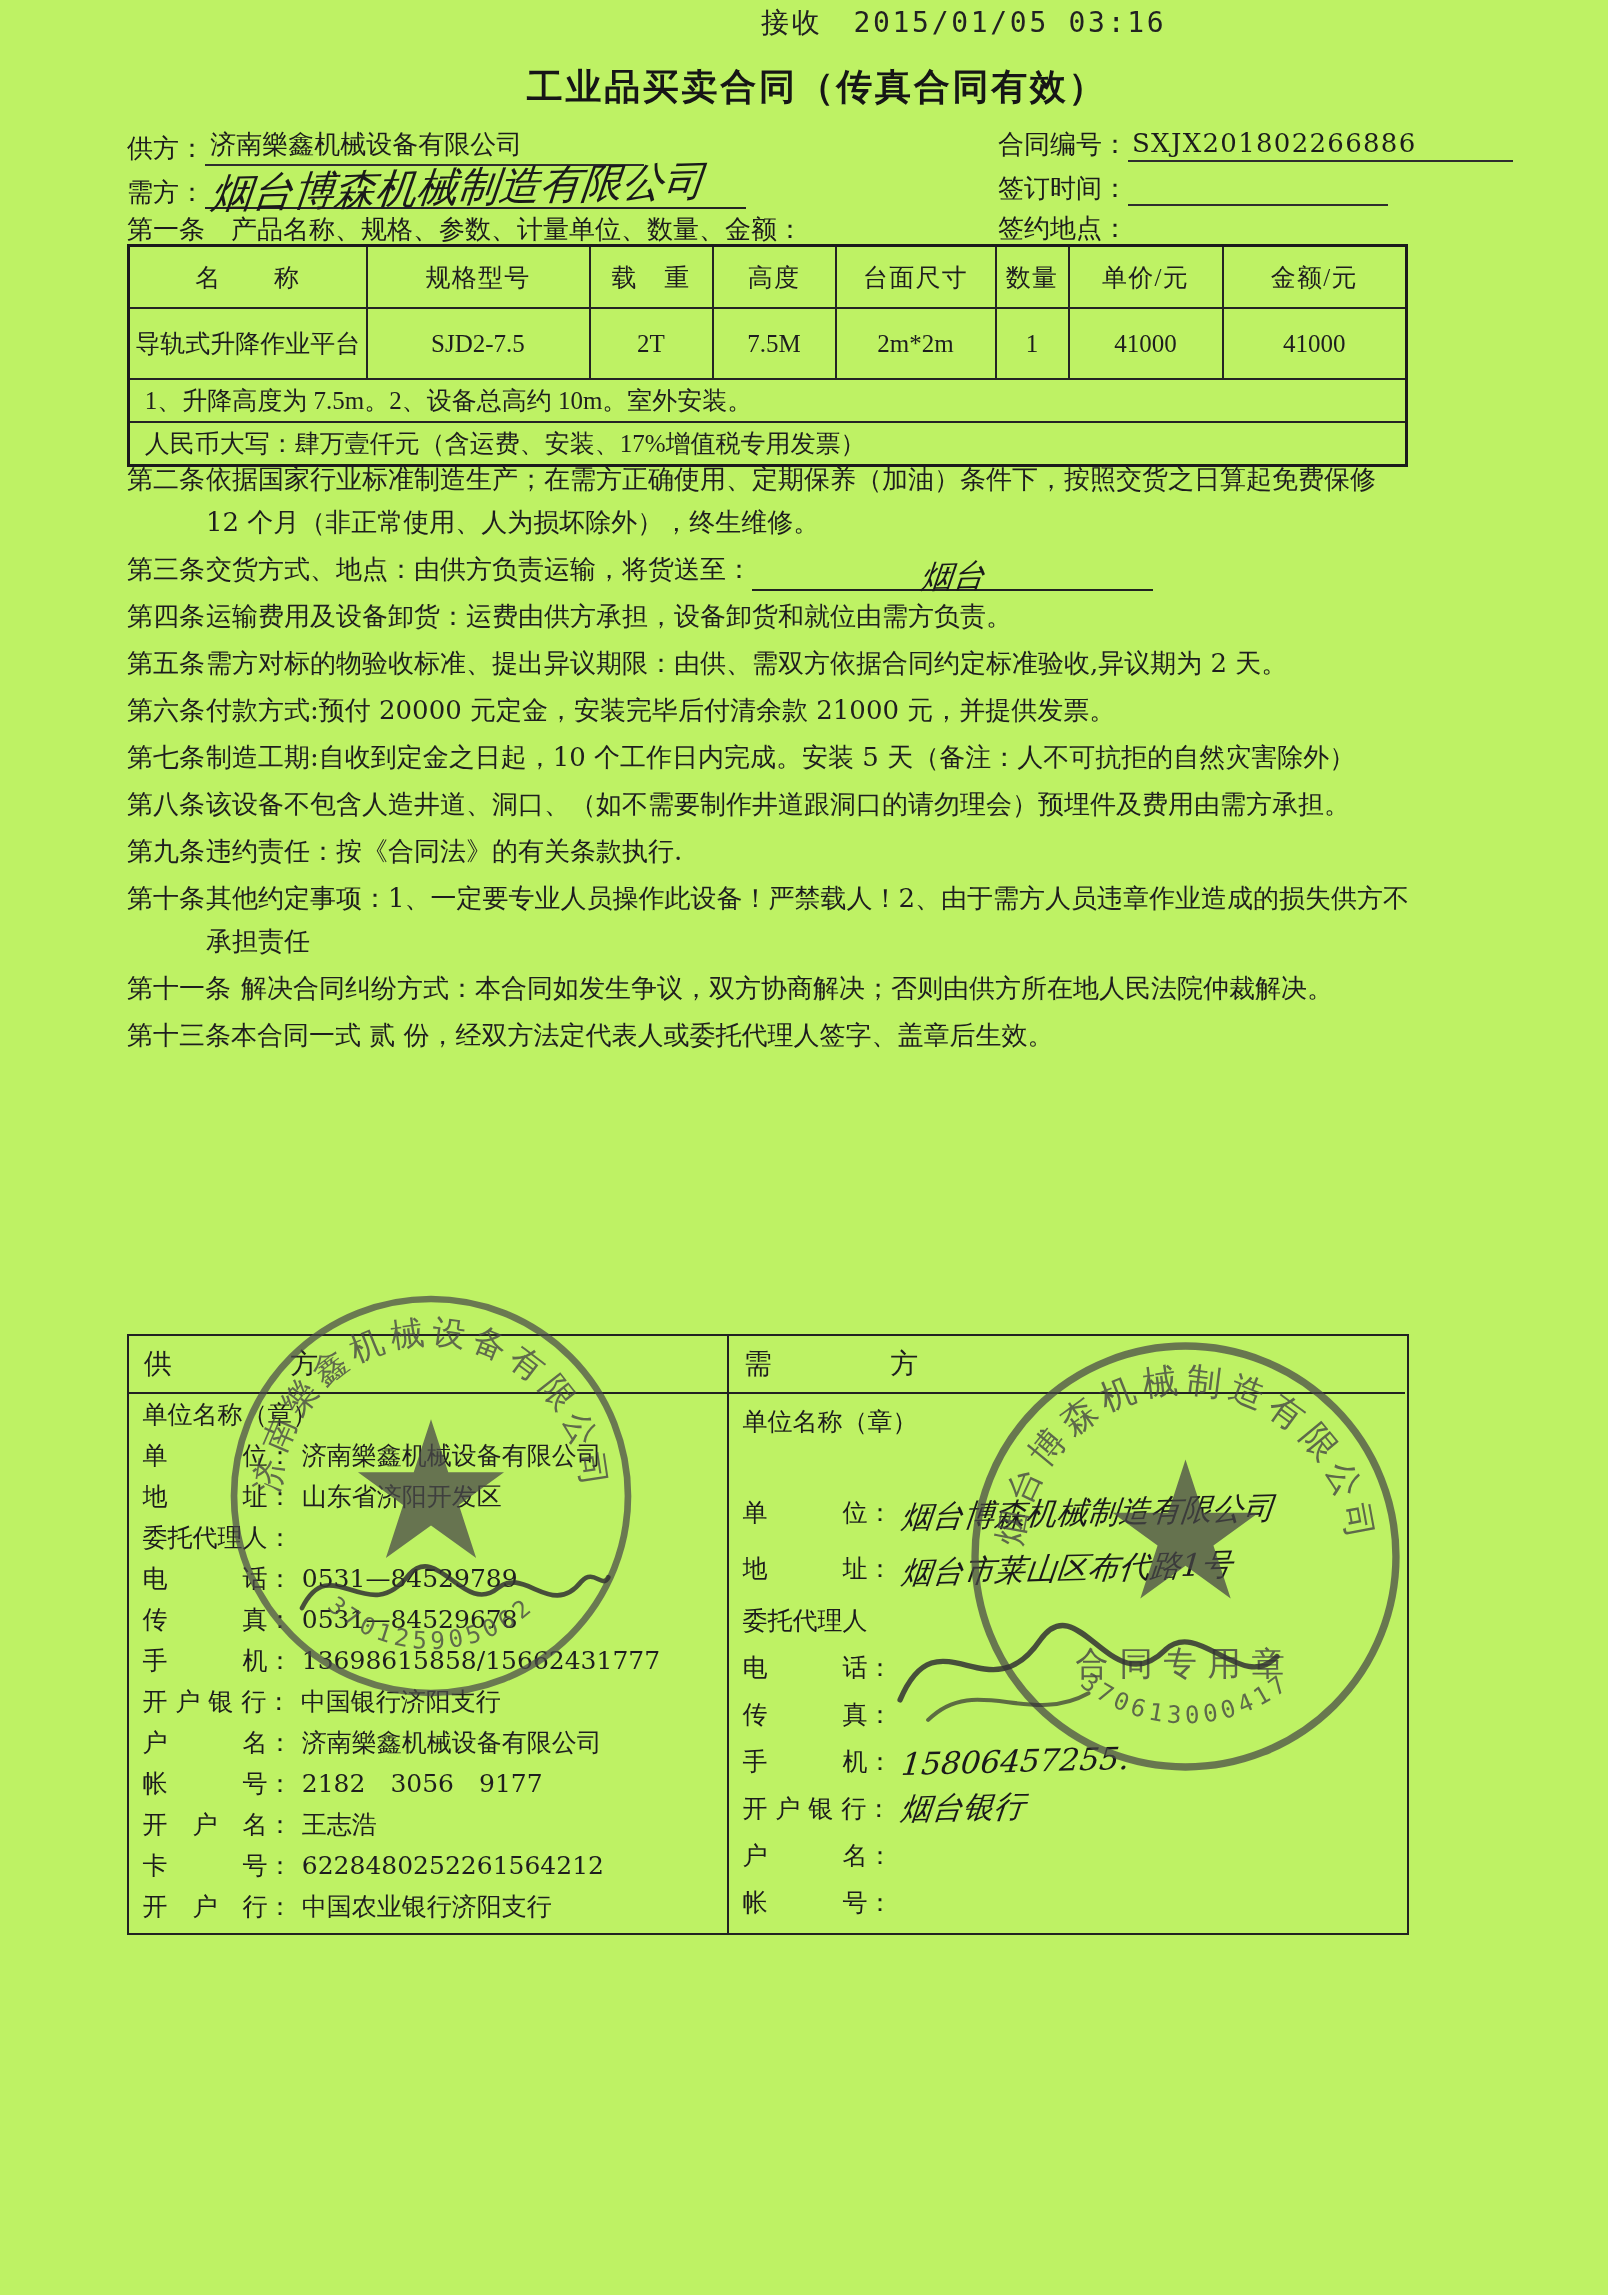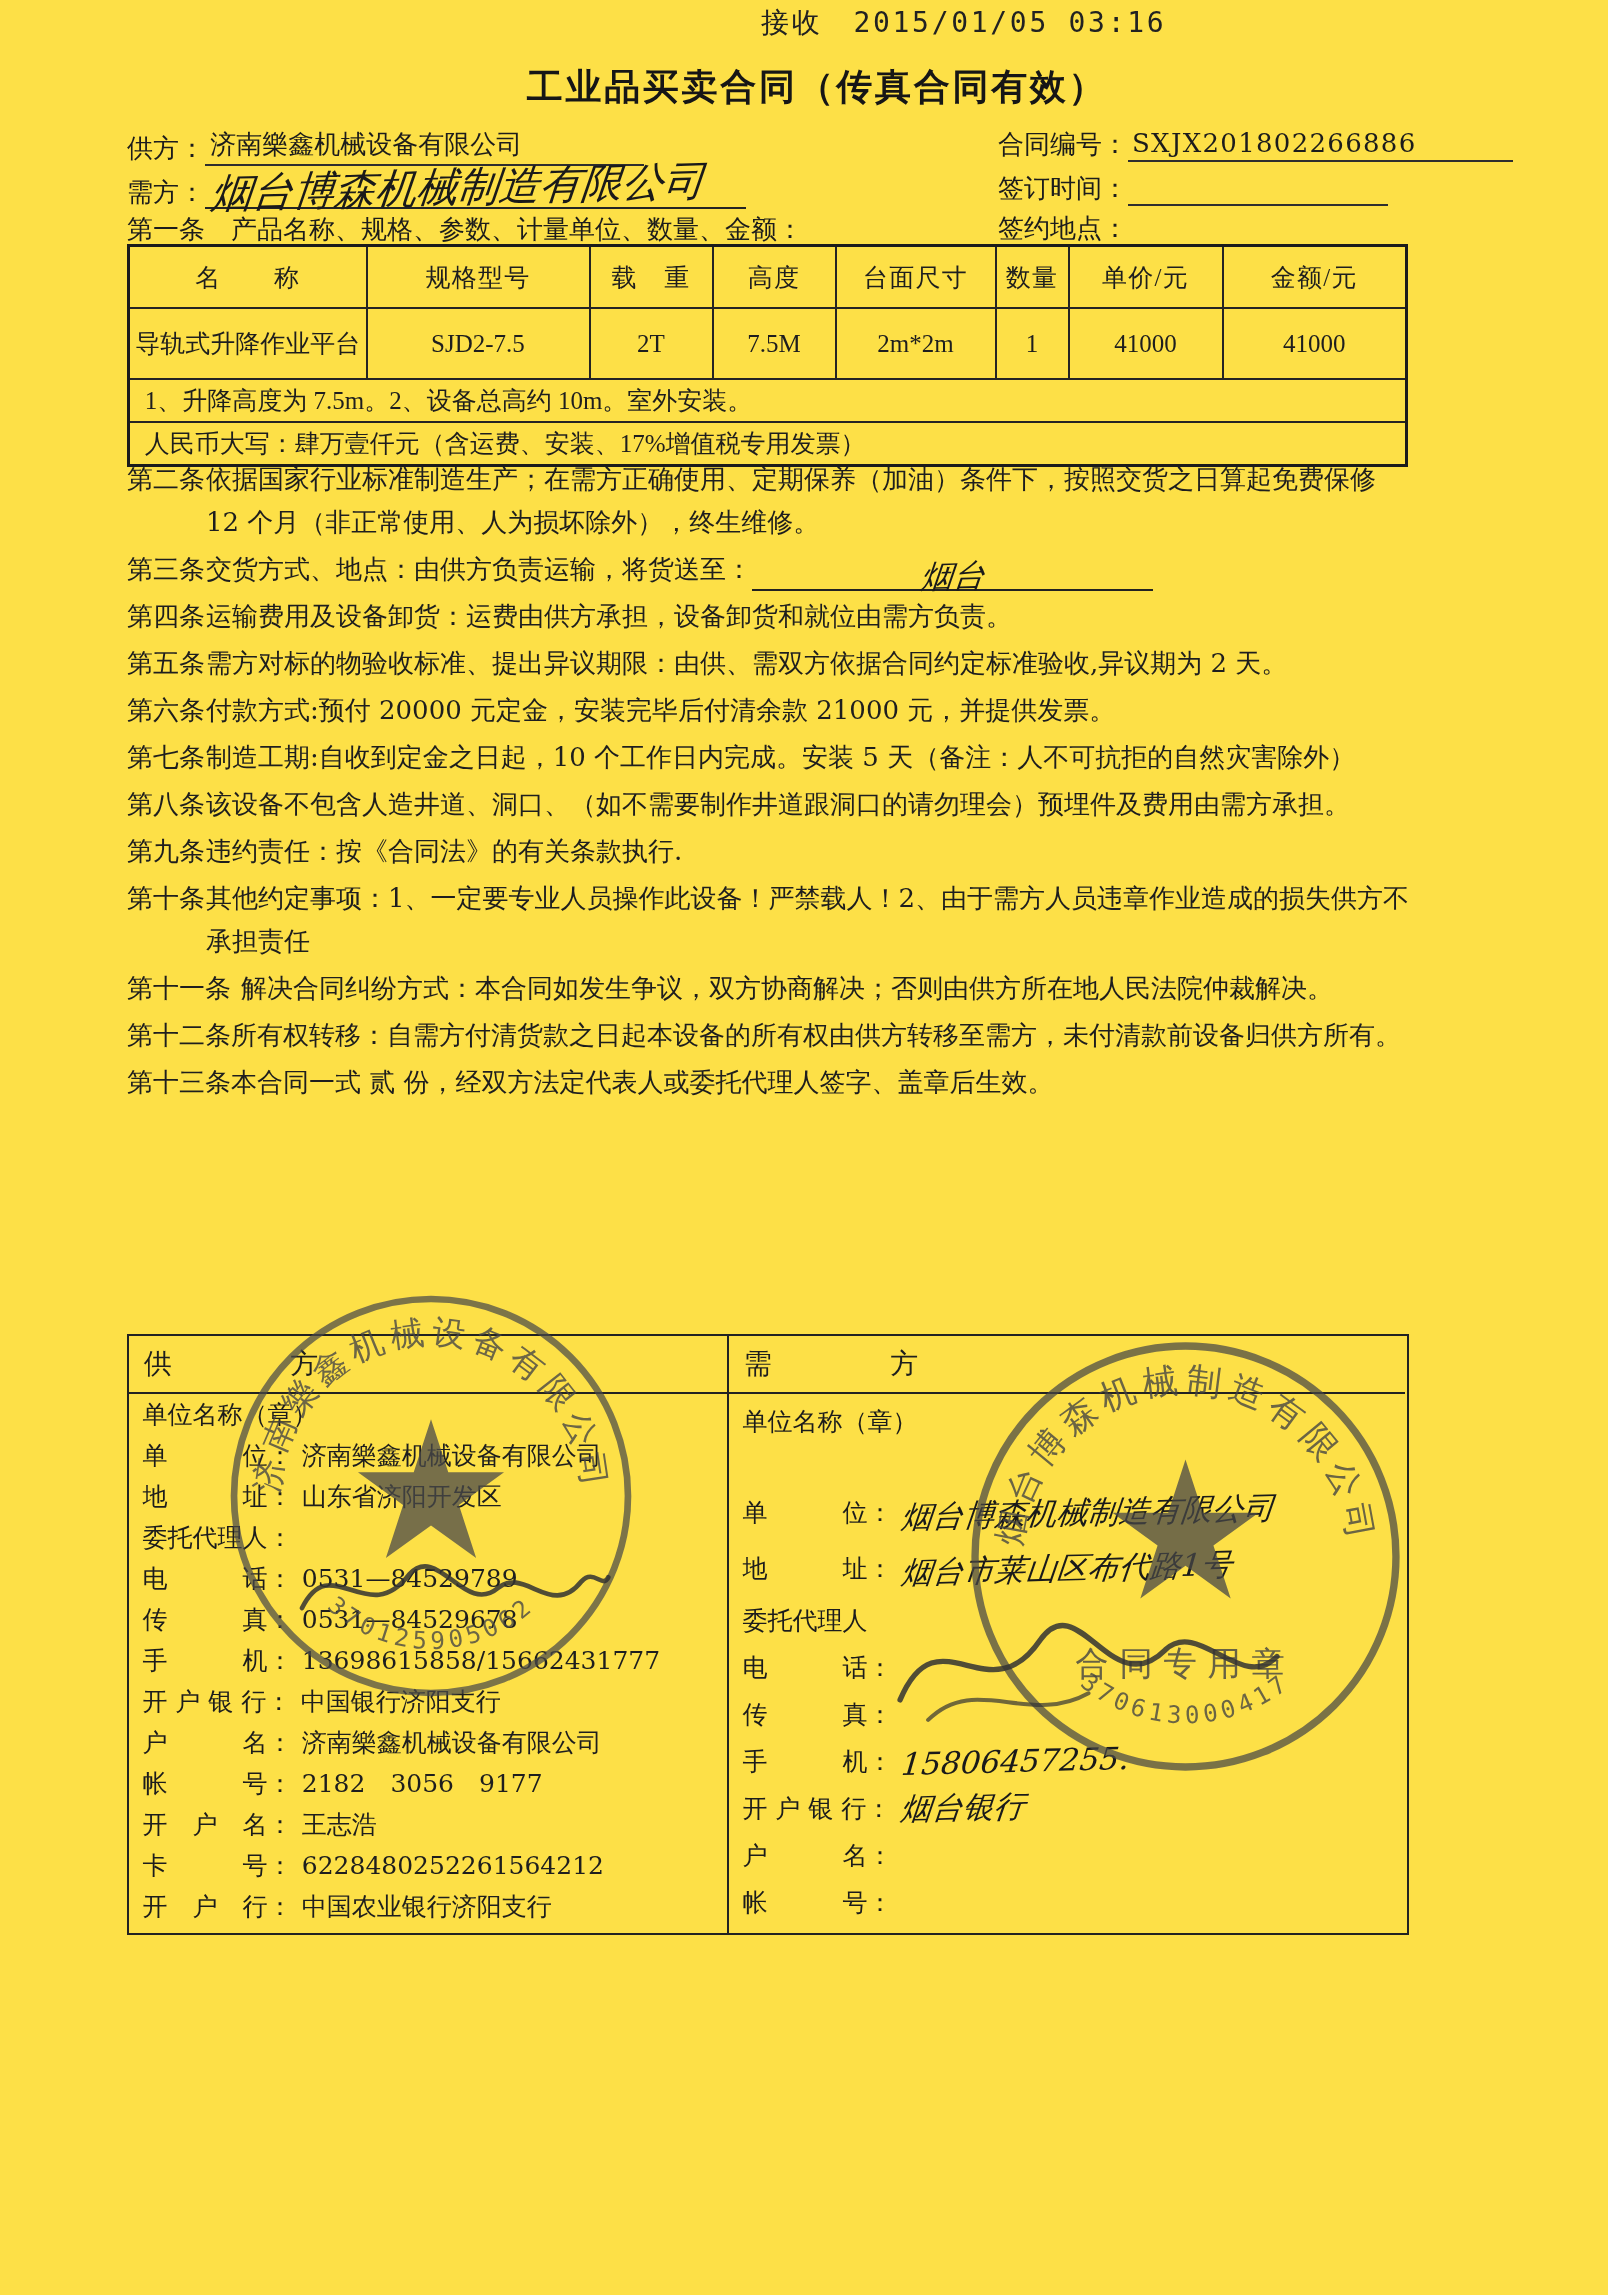--- a/index.html
+++ b/index.html
@@ -1,17 +1,17 @@
 <!DOCTYPE html>
 <html style="font-size:10.7px"><head>
 <meta charset="utf-8">
 <style>
   html,body{margin:0;padding:0;background:#e8e8e8;}
   .page{
-    position:relative;width:1609px;height:2295px;background:#fde047;
+    position:relative;width:1609px;height:2295px;background:#bef264;
     font-family:"DejaVu Serif","Liberation Serif",serif;color:#1e1e1e;overflow:hidden;
   }
   .abs{position:absolute;}
   .fax-header{
     left:761px;top:4px;font-family:"DejaVu Sans Mono","Liberation Mono",monospace;
     font-size:28px;letter-spacing:2.7px;color:#222;white-space:nowrap;
   }
   .fax-header .gap{display:inline-block;width:31px;}
   .doc-title{
     left:216px;top:63px;width:1202px;text-align:center;
@@ -176,23 +176,20 @@
       <span class="c-text">违约责任：按《合同法》的有关条款执行.</span>
     </div>
     <div class="clause hang">
       <span class="c-no">第十条</span>
       <span class="c-text">其他约定事项：1、一定要专业人员操作此设备！严禁载人！2、由于需方人员违章作业造成的损失供方不承担责任</span>
     </div>
     <p class="clause flow">
       <span class="f-no">第十一条</span><span>解决合同纠纷方式：本合同如发生争议，双方协商解决；否则由供方所在地人民法院仲裁解决。</span>
     </p>
     <p class="clause flow">
-      <span>第十二条所有权转移：</span><span>自需方付清货款之日起本设备的所有权由供方转移至需方，未付清款前设备归供方所有。</span>
-    </p>
-    <p class="clause flow">
       <span>第十三条</span><span>本合同一式 贰 份，经双方法定代表人或委托代理人签字、盖章后生效。</span>
     </p>
   </div>
 
   <div class="abs sig-table">
     <div class="sig-col left">
       <div class="sig-header">供　　　　方</div>
       <div class="sig-row">
           <span class="lbl">单位名称（章）</span>
         </div>

